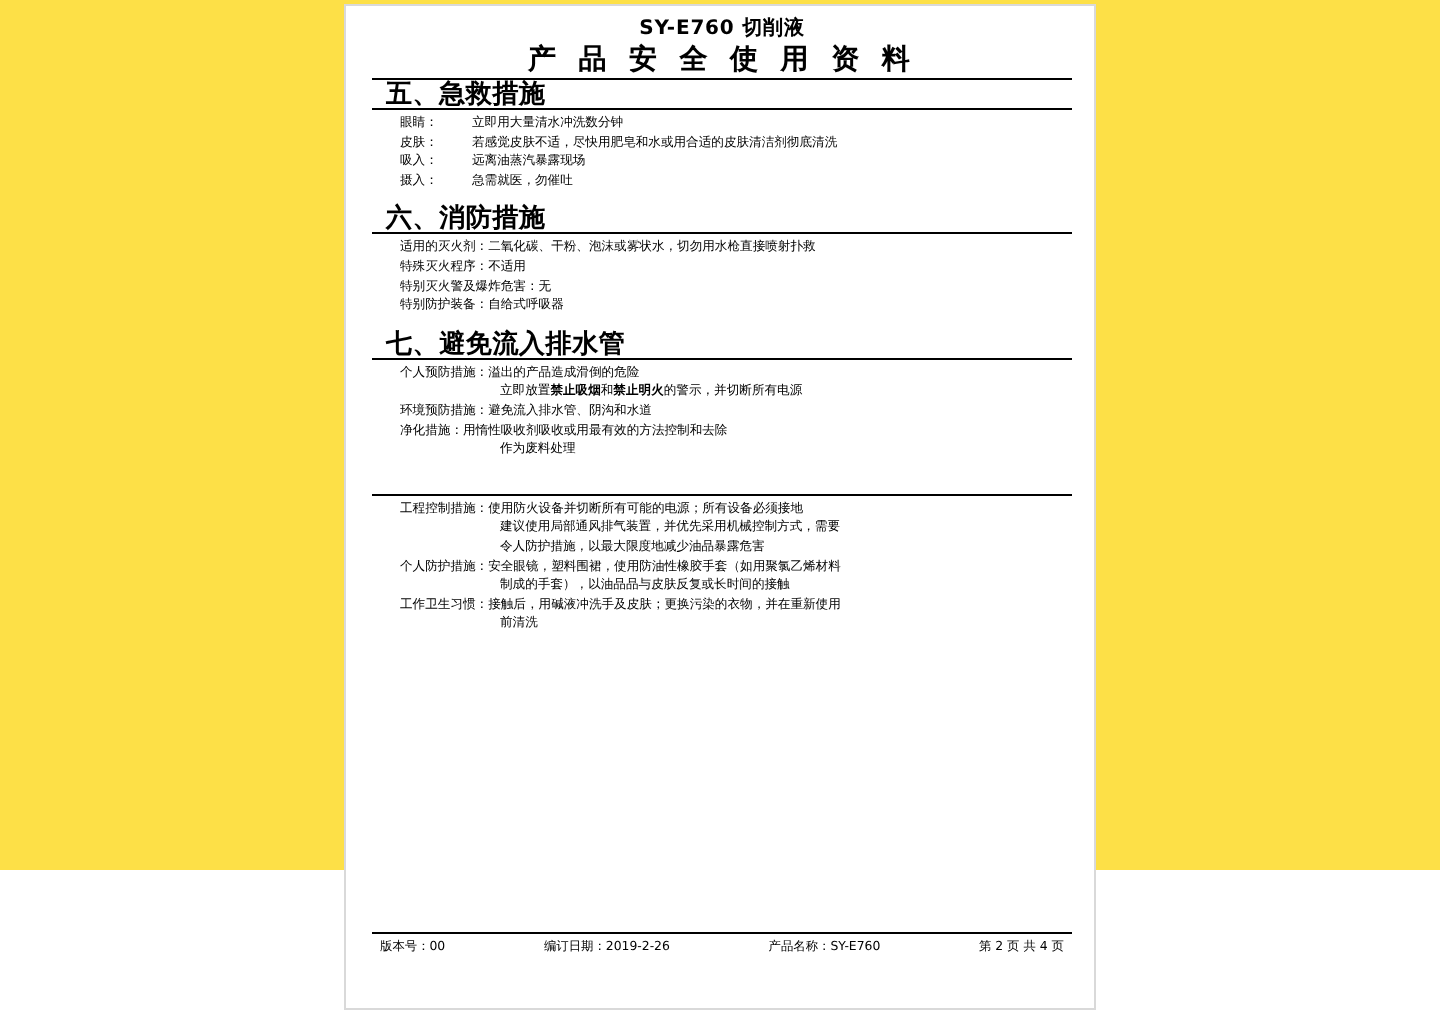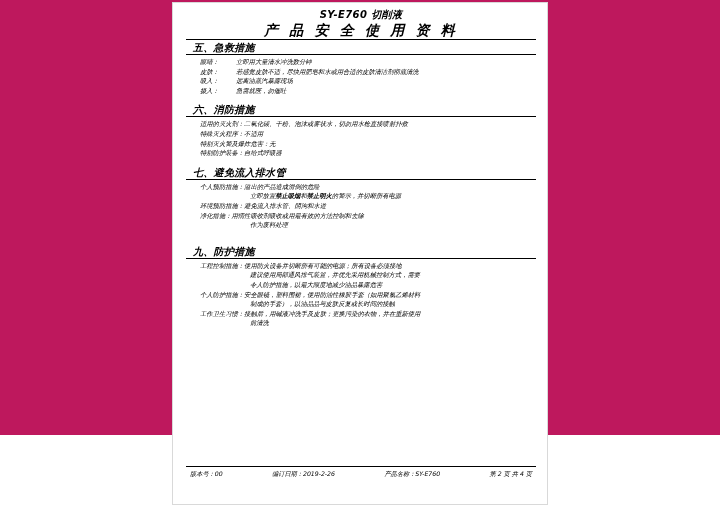--- a/index.html
+++ b/index.html
@@ -11,22 +11,21 @@
     width: 720px;
     height: 509px;
     font-family: "DejaVu Sans", sans-serif;
     color: #000;
     overflow: hidden;
   }
   .page {
     position: relative;
     width: 720px;
     height: 435px;
-    background: #be185d;
-    font-style: italic;
+    background: #fde047;
   }
   .sheet {
     position: absolute;
     left: 172px;
     top: 2px;
     width: 376px;
     height: 503px;
     background: #ffffff;
     border: 1px solid #d9d9d9;
     box-sizing: border-box;
@@ -56,21 +55,21 @@
   .rule {
     border: 0;
     border-top: 1px solid #000;
     margin: 2px 0 3px 0;
     height: 0;
   }
   .section {
     margin-top: 3px;
   }
   .section-head {
-    font-size: 10px;
+    font-size: 13px;
     font-weight: bold;
     line-height: 10px;
     letter-spacing: 0.3px;
     margin-left: 7px;
   }
   .section-rule {
     border: 0;
     border-top: 1px solid #000;
     margin: 1px 0 2px 0;
     height: 0;
@@ -196,21 +195,20 @@
       </div>
       <div class="cont p50">作为废料处理</div>
     </div>
 
     <div class="gap-md"></div>
 
 
     <div class="gap-md"></div>
 
     <div class="section">
-      <div class="section-head">九、防护措施</div>
       <hr class="section-rule">
       <div class="row">
         <span class="lbl">工程控制措施：</span>
         <span class="val">使用防火设备并切断所有可能的电源；所有设备必须接地</span>
       </div>
       <div class="cont p50">建议使用局部通风排气装置，并优先采用机械控制方式，需要</div>
       <div class="cont p50">令人防护措施，以最大限度地减少油品暴露危害</div>
       <div class="row">
         <span class="lbl">个人防护措施：</span>
         <span class="val">安全眼镜，塑料围裙，使用防油性橡胶手套（如用聚氯乙烯材料</span>

